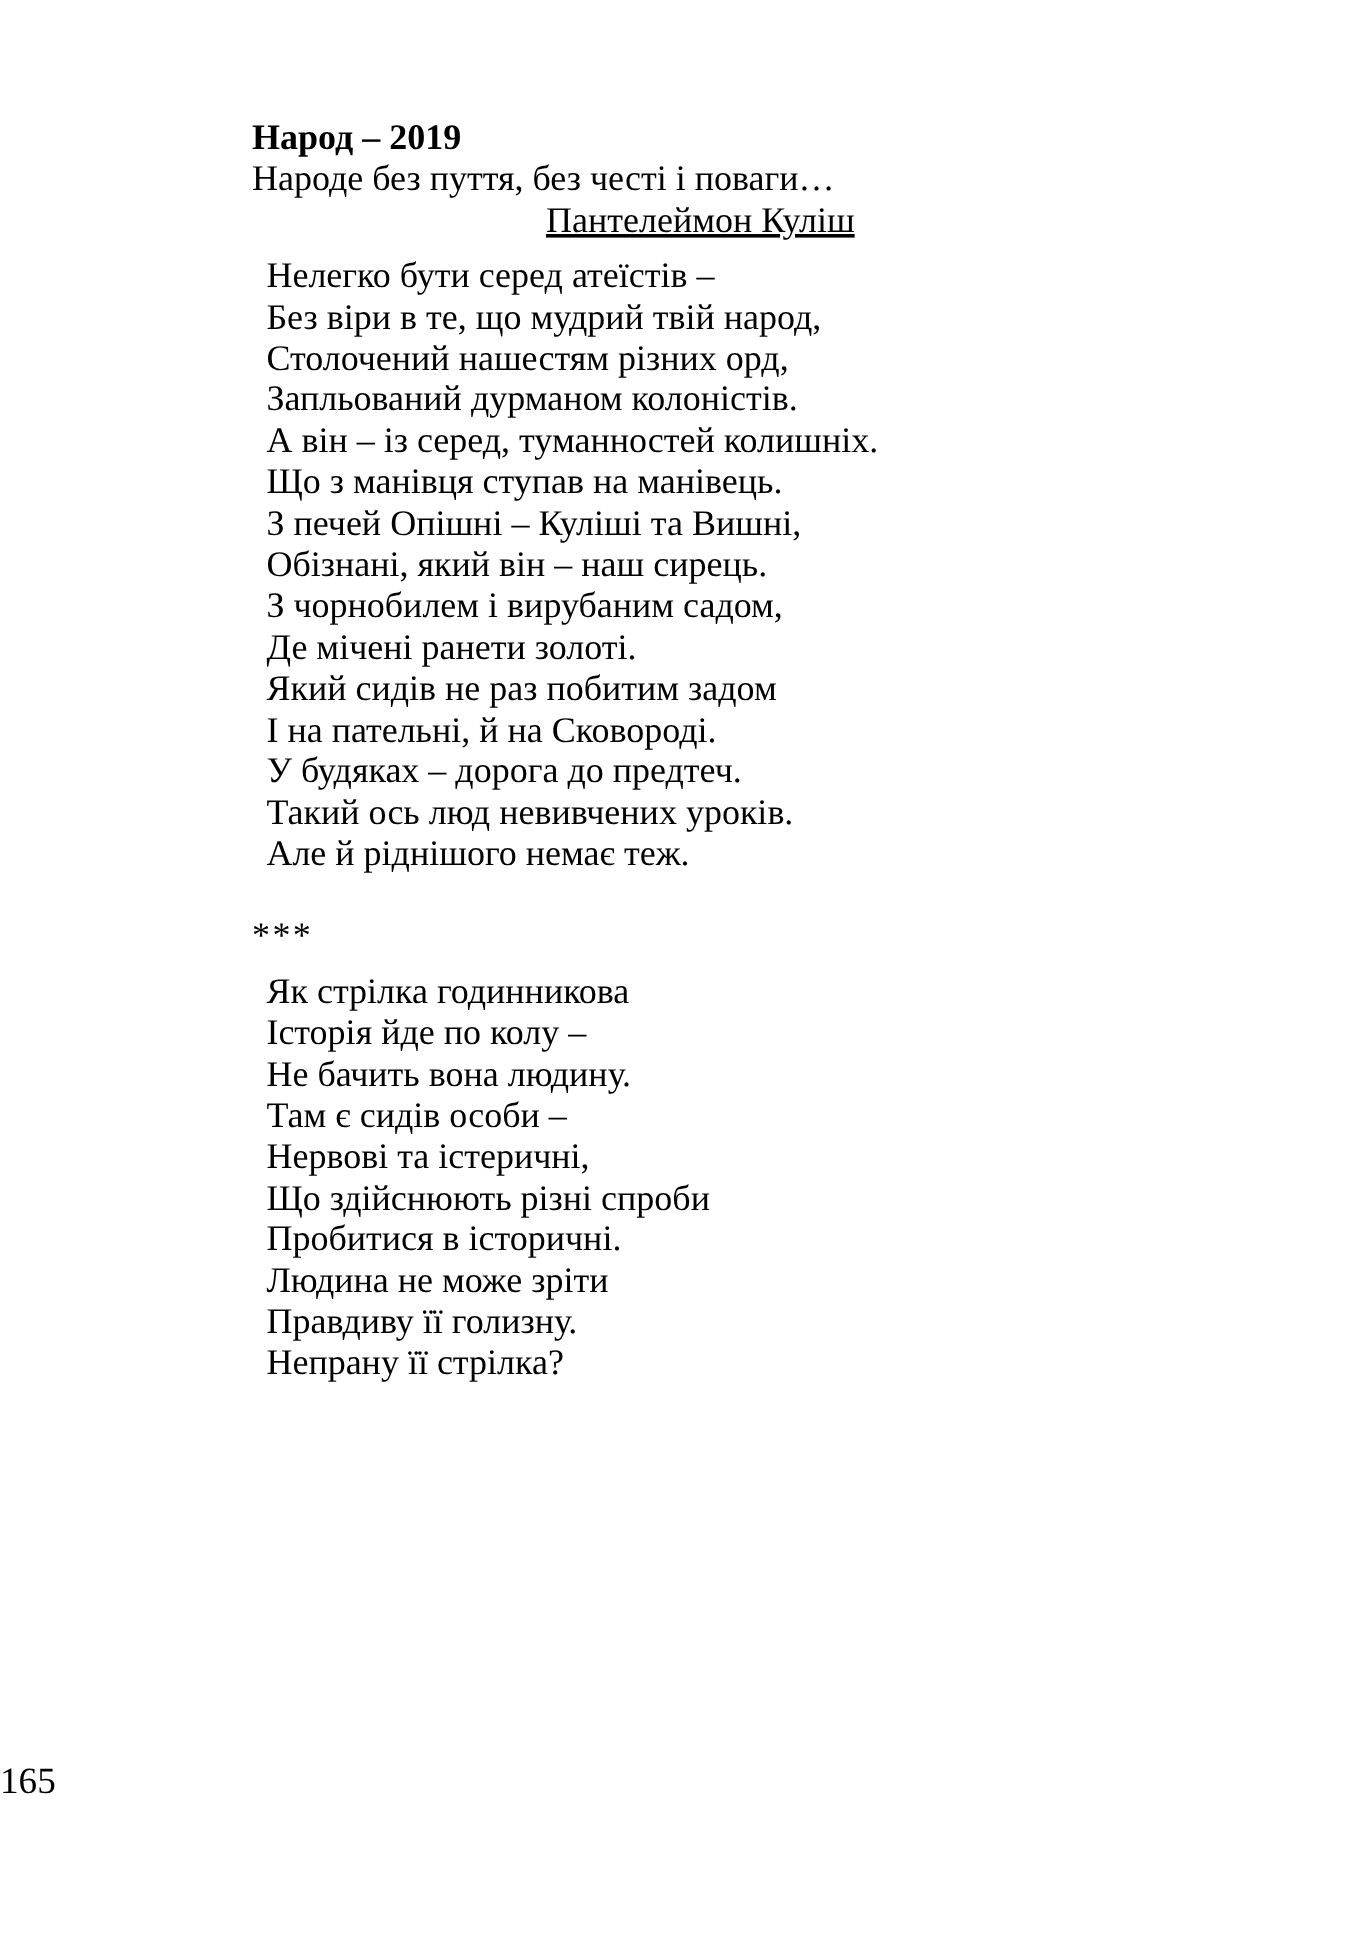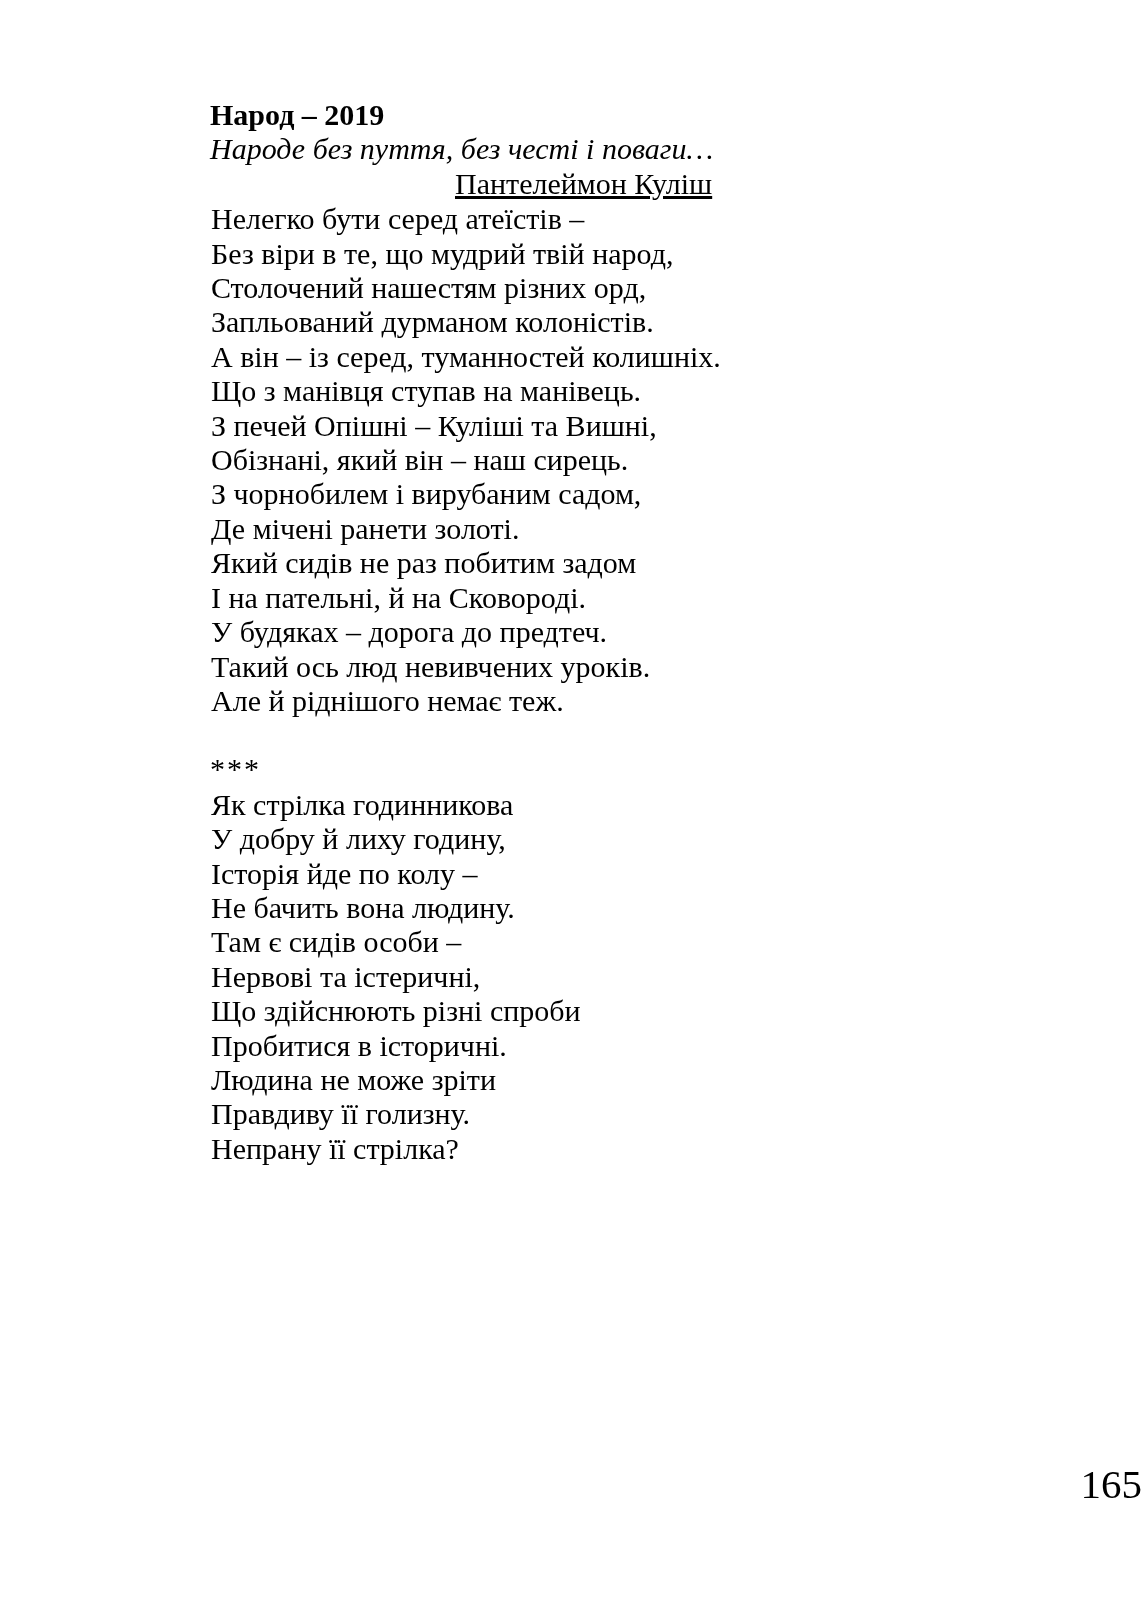--- a/index.html
+++ b/index.html
@@ -24,47 +24,46 @@
     font-size: 30px;
     line-height: 34.4px;
   }
   .poem-title {
     margin: 0;
     font-size: 30px;
     font-weight: bold;
     line-height: 34.4px;
   }
   .epigraph {
-    font-style: italic;
     line-height: 34.4px;
   }
   .epigraph-author {
     padding-left: 245px;
     line-height: 34.4px;
     text-decoration: underline;
   }
   .poem {
-    margin: 1px;
+    margin: 12px;
   }
   .poem-line {
     line-height: 34.4px;
     white-space: nowrap;
   }
   .separator {
     margin-top: 34px;
     line-height: 34.4px;
     letter-spacing: 2px;
   }
   .page-number {
     position: absolute;
     top: 1466px;
     left: 0;
     width: 100%;
-    text-align: right;
-    font-size: 41px;
+    text-align: left;
+    font-size: 31px;
     line-height: 36px;
   }
 </style>
 </head>
 <body>
 
 <div class="page">
   <div class="content">
 
     <h1 class="poem-title">Народ – 2019</h1>
@@ -106,21 +105,20 @@
 
         <div class="poem-line">Але й ріднішого немає теж.</div>
       </div>
 
     <div class="separator">***</div>
 
     <div class="poem">
 
         <div class="poem-line">Як стрілка годинникова</div>
 
-        <div class="poem-line">У добру й лиху годину,</div>
 
         <div class="poem-line">Історія йде по колу –</div>
 
         <div class="poem-line">Не бачить вона людину.</div>
 
         <div class="poem-line">Там є сидів особи –</div>
 
         <div class="poem-line">Нервові та істеричні,</div>
 
         <div class="poem-line">Що здійснюють різні спроби</div>

